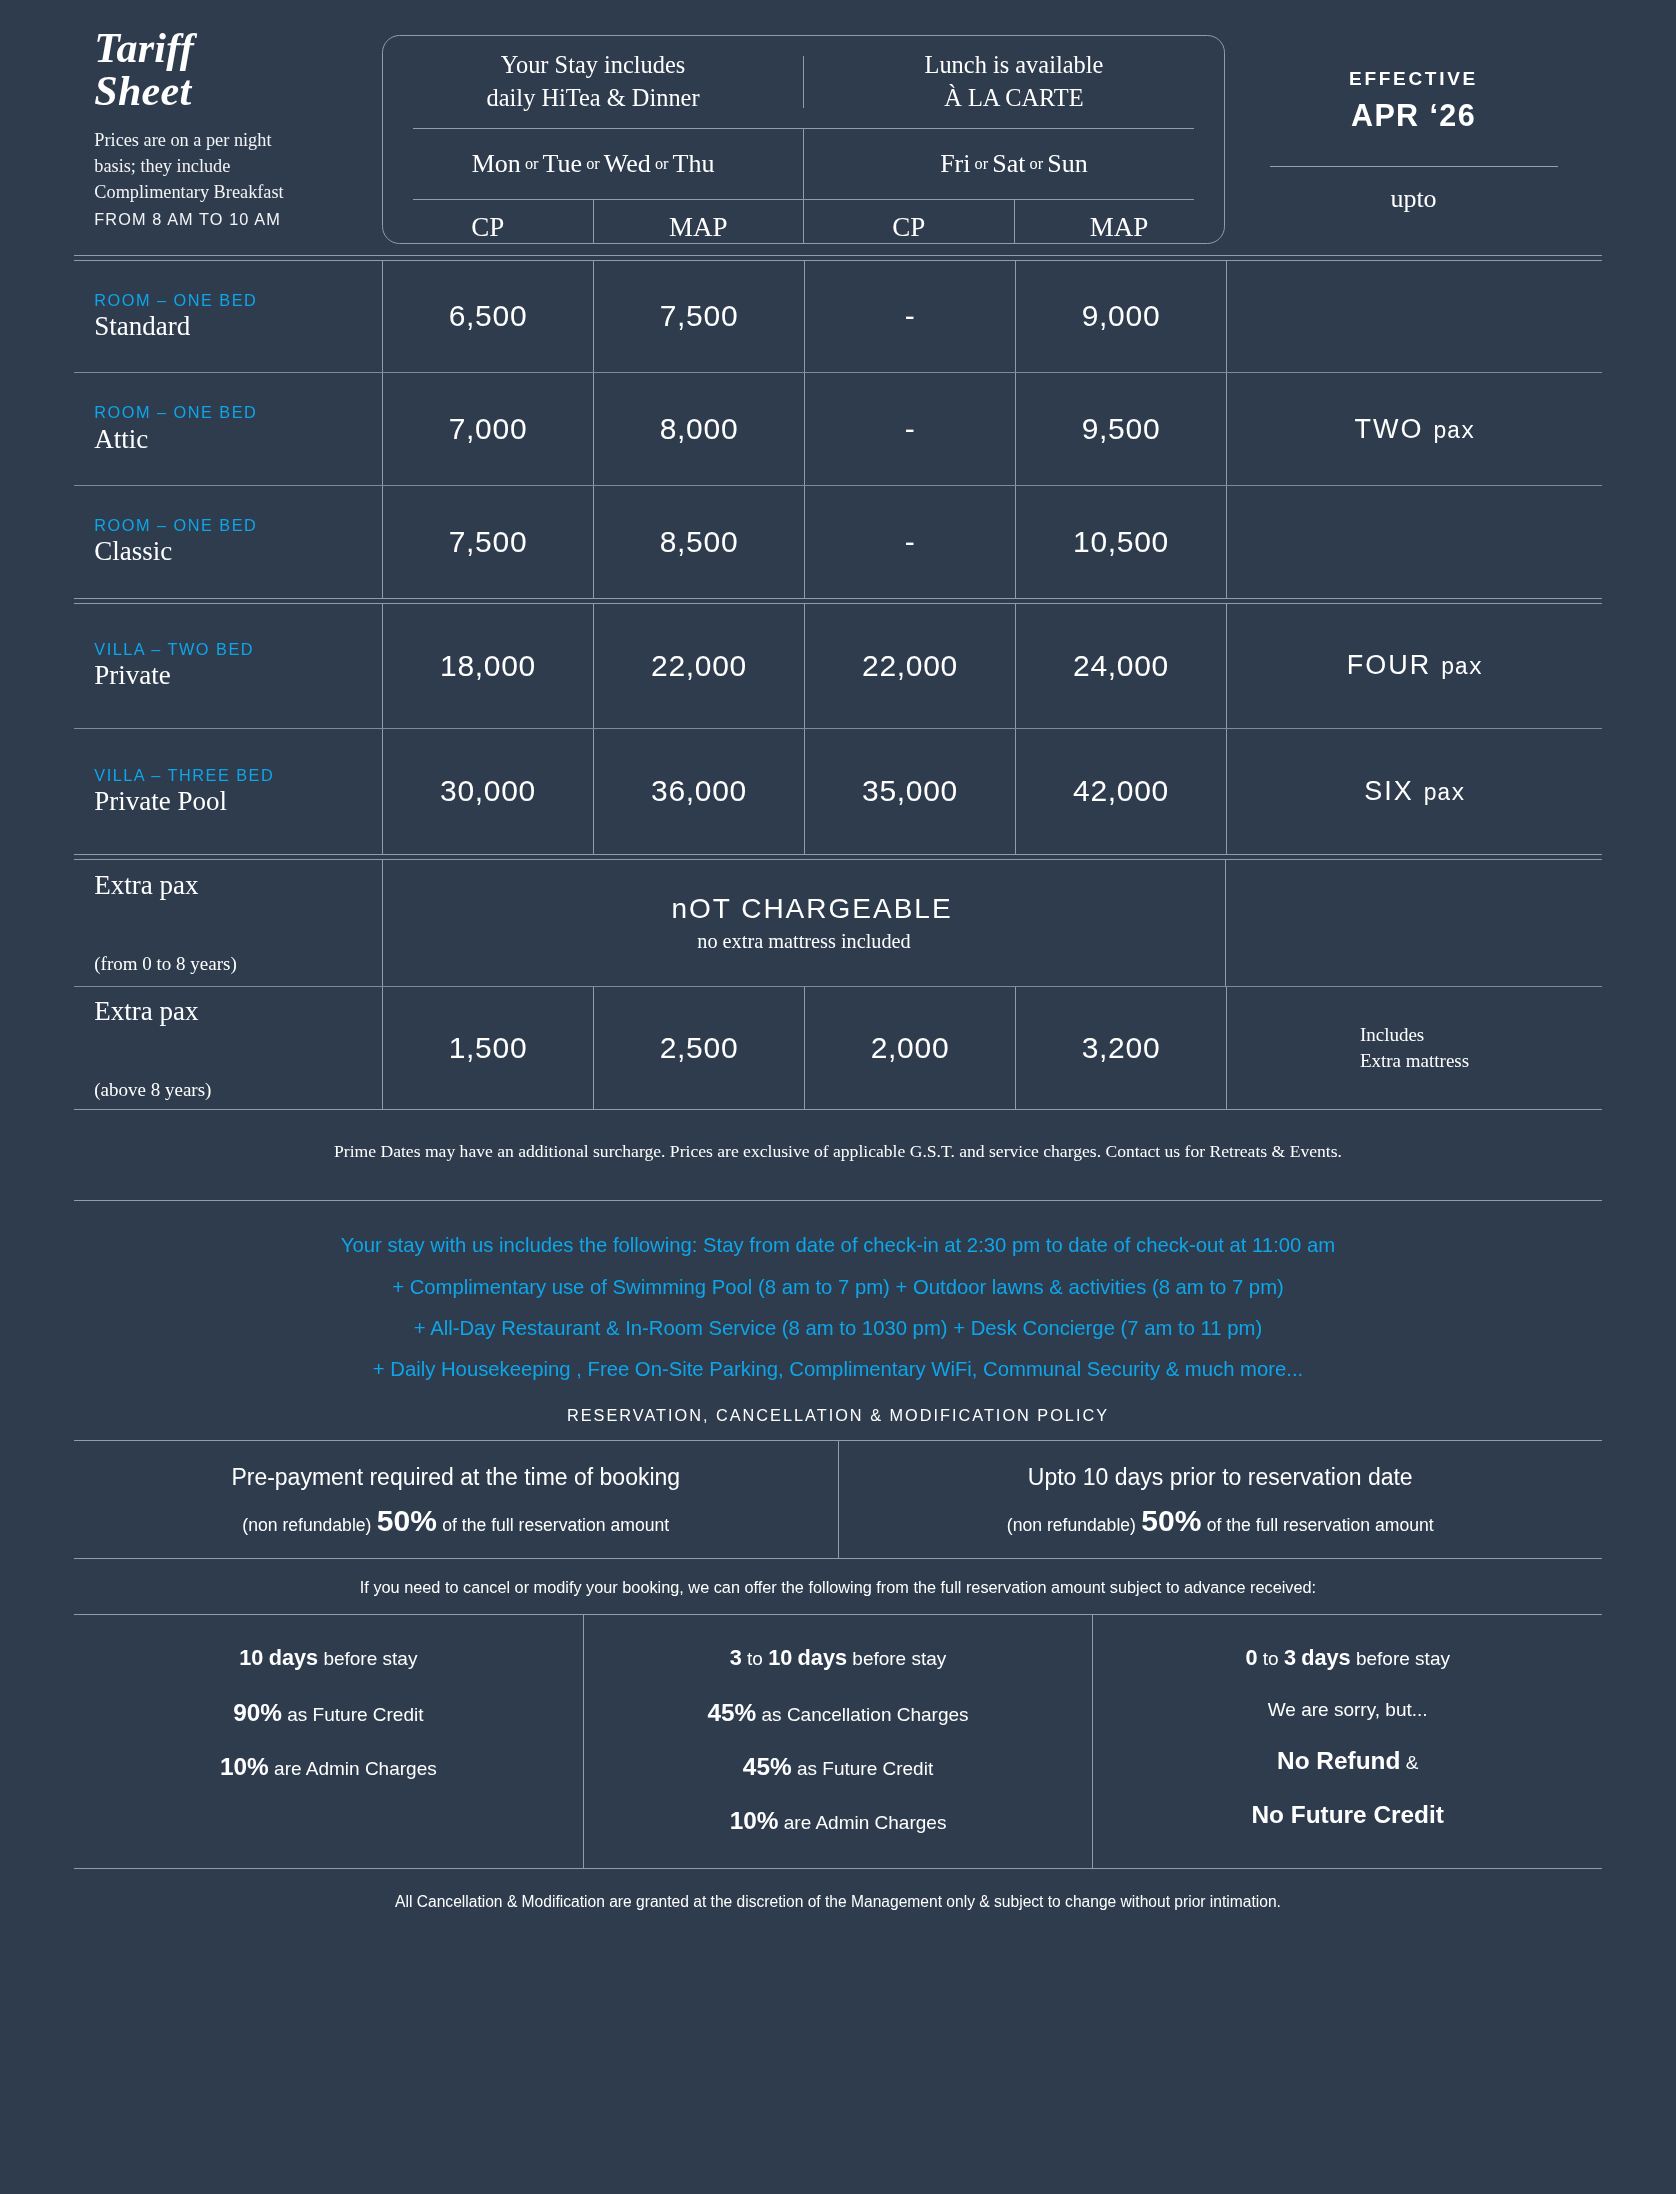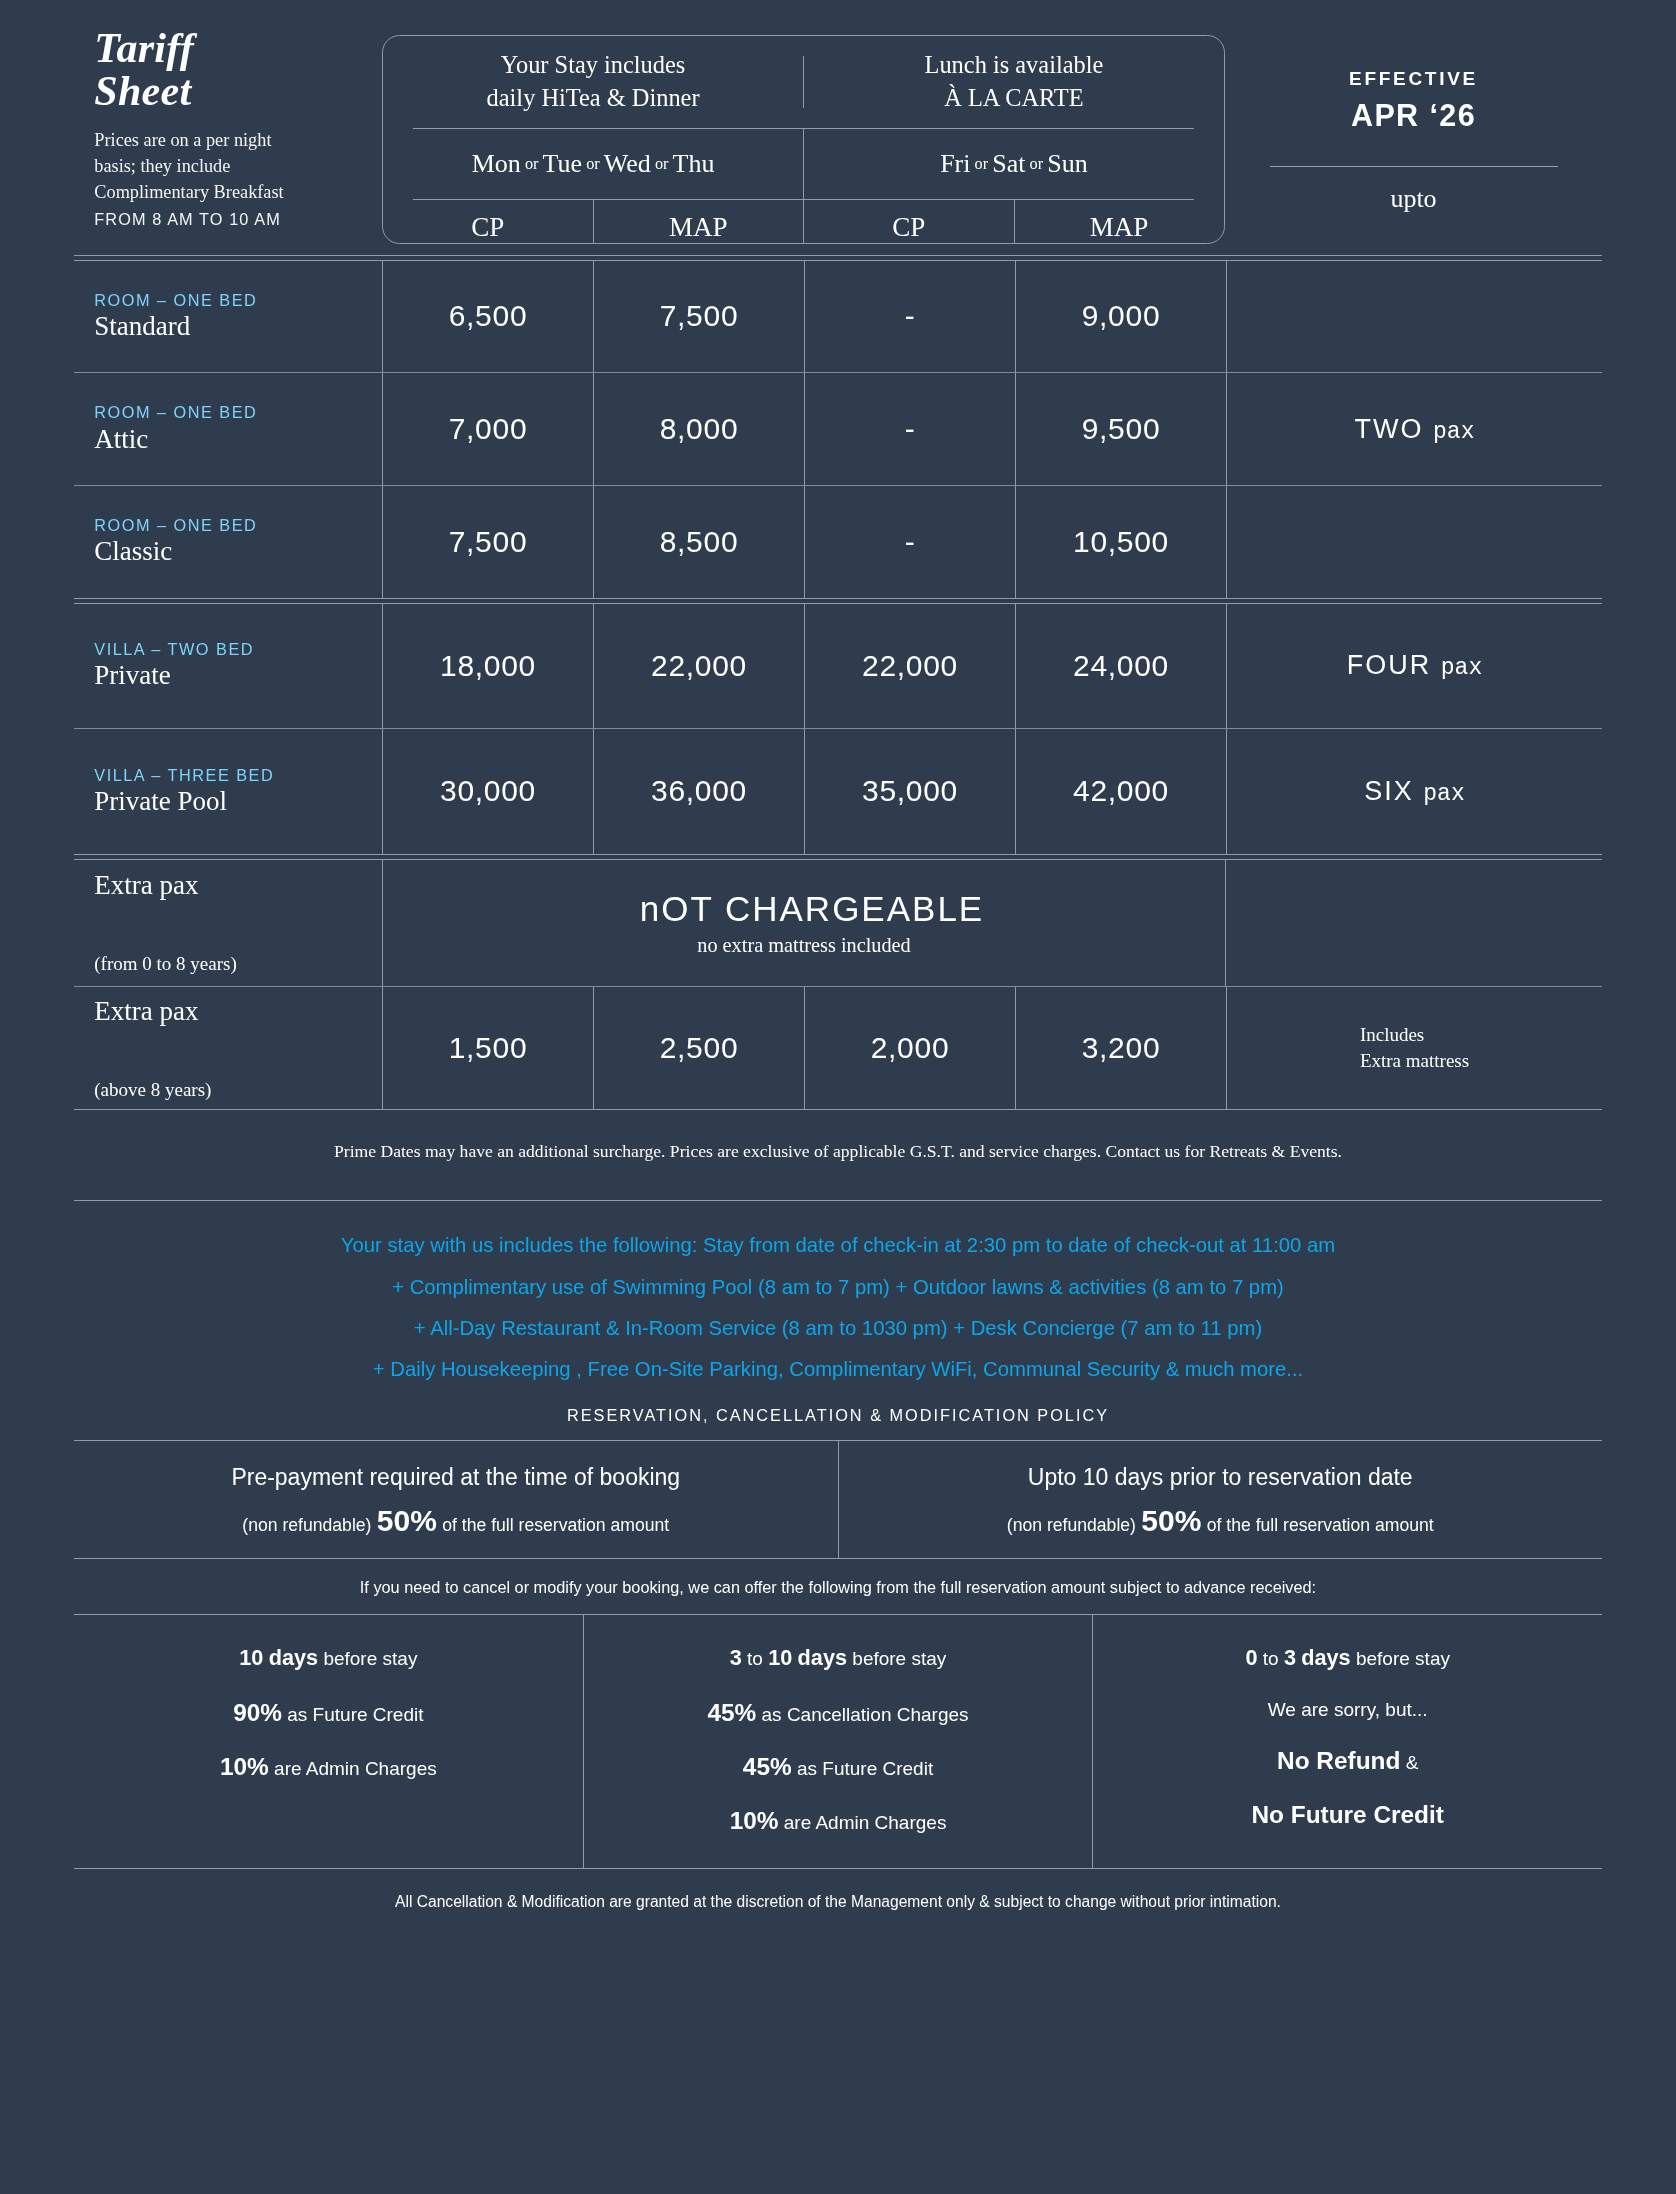--- a/index.html
+++ b/index.html
@@ -53,40 +53,40 @@
   
   .tbl{ margin-top:10.8px; position:relative; }
   .trow{ display:flex; align-items:stretch; }
   .c-name{ flex:0 0 308px; width:308px; box-sizing:border-box; padding-left:20.3px;
            display:flex; flex-direction:column; justify-content:center; }
   .c-price{ flex:0 0 211px; width:211px; display:flex; align-items:center;
             justify-content:center; box-sizing:border-box; }
   .c-pax{ flex:1; display:flex; align-items:center; justify-content:center; }
   .vline{ border-left:0.7px solid #8f9ca9; }
 
-  .rname-top{ font-size:16.3px; letter-spacing:1.5px; color:#7dd3fc; }
+  .rname-top{ font-size:16.3px; letter-spacing:1.5px; color:#0ea5e9; }
   .rname-main{ font-family:"Liberation Serif", serif; font-size:27px; margin-top:1.4px; }
   .price{ font-size:30px; letter-spacing:0.7px; }
   .paxtxt{ font-size:27px; letter-spacing:2px; }
   .paxtxt .pw{ font-family:Liberation Mono, monospace; font-size:23px; letter-spacing:0; }
 
   .row-h{ height:112px; }
   .row-villa{ height:125px; }
   .row-extra1{ height:127px; }
   .row-extra2{ height:122px; }
 
   .line-full{ height:0.7px; background:#8f9ca9; }
   .line-body{ height:0.7px; background:#7e8b99; margin-left:0; }
 
   .extra-name{ font-family:"Liberation Serif", serif;gap:44px; }
   .extra-name .e1{ font-size:27px; }
   .extra-name .e2{ font-size:19px; margin-top:8.1px; }
   .nc-wrap{ flex:0 0 842px; width:842px; display:flex; flex-direction:column;
             align-items:center; justify-content:center; }
-  .nc-big{ font-size:35px; letter-spacing:2px;margin-left:16px; }
+  .nc-big{ font-size:28px; letter-spacing:2px;margin-left:16px; }
   .nc-sm{ font-family:"Liberation Serif", serif; font-size:20.3px; margin-top:5.4px; }
   .incl{ font-family:"Liberation Serif", serif; font-size:19px; line-height:1.35;
          text-align:left; }
 
   
   .note{ font-family:"Liberation Serif", serif; font-size:17.6px; text-align:center;
          margin-top:31px; }
   .rule-wide{ height:0.7px; background:#8f9ca9; margin:38px 0 0 0; }
 
   .stayblock{ text-align:center; margin-top:35px; }

